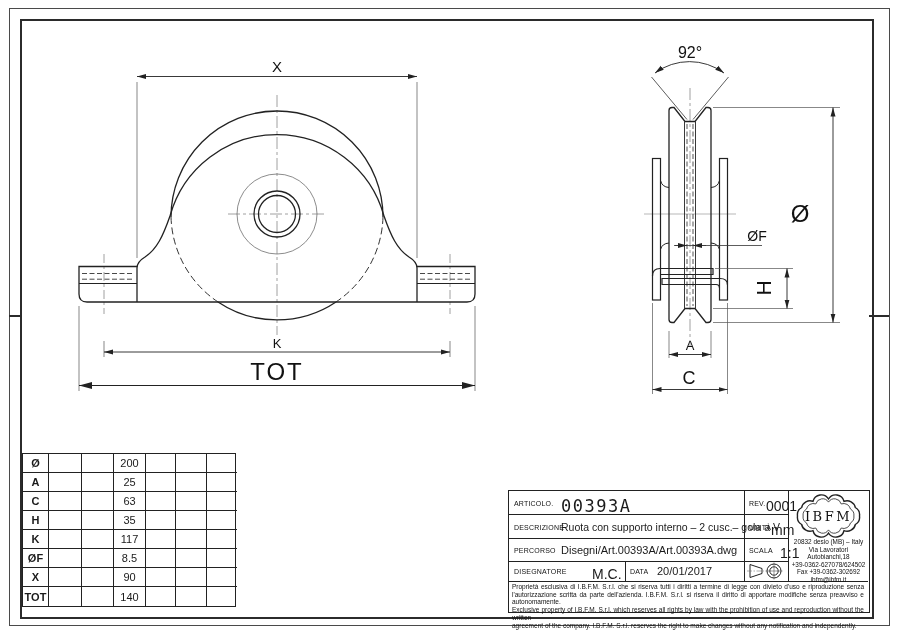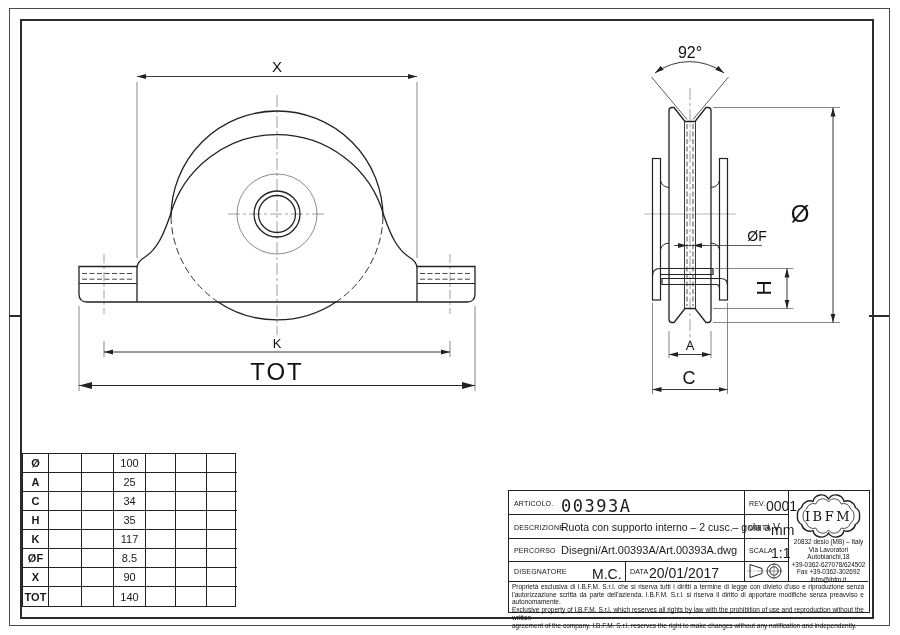--- a/index.html
+++ b/index.html
@@ -131,37 +131,37 @@
       <path d="M652.5,303 V394 M727.5,303 V394" stroke="#555" stroke-width="0.7" fill="none"></path>
       <path d="M652.5,389.5 H727.5" stroke="#222" stroke-width="0.9" fill="none" marker-start="url(#arr)" marker-end="url(#arr)"></path>
       <text x="689" y="384" font-size="18" text-anchor="middle">C</text>
     </g>
   </svg>
 
   <div class="abs dims-table">
     <div class="c lab">Ø</div>
     <div class="c"></div>
       <div class="c"></div>
-    <div class="c">100</div>
+    <div class="c">200</div>
     <div class="c"></div>
       <div class="c"></div>
       <div class="c"></div>
 
     <div class="c lab">A</div>
     <div class="c"></div>
       <div class="c"></div>
     <div class="c">25</div>
     <div class="c"></div>
       <div class="c"></div>
       <div class="c"></div>
 
     <div class="c lab">C</div>
     <div class="c"></div>
       <div class="c"></div>
-    <div class="c">34</div>
+    <div class="c">63</div>
     <div class="c"></div>
       <div class="c"></div>
       <div class="c"></div>
 
     <div class="c lab">H</div>
     <div class="c"></div>
       <div class="c"></div>
     <div class="c">35</div>
     <div class="c"></div>
       <div class="c"></div>
@@ -216,26 +216,26 @@
     <div class="abs tb-val-sm" style="left:257px;top:7px;">0001</div>
 
     <div class="abs tb-label" style="left:5px;top:33px;">DESCRIZIONE</div>
     <div class="abs tb-val" style="left:52px;top:30px;width:182px;white-space:nowrap;">Ruota con supporto interno – 2 cusc.– gola a V</div>
     <div class="abs tb-label" style="left:240px;top:33px;">UNITÀ</div>
     <div class="abs tb-val-sm" style="left:262px;top:31px;">mm</div>
 
     <div class="abs tb-label" style="left:5px;top:56px;">PERCORSO</div>
     <div class="abs tb-val" style="left:52px;top:53px;white-space:nowrap;font-size:11px;">Disegni/Art.00393A/Art.00393A.dwg</div>
     <div class="abs tb-label" style="left:240px;top:56px;">SCALA</div>
-    <div class="abs tb-val-sm" style="left:262px;top:54px;text-align:center;">1:1</div>
+    <div class="abs tb-val-sm" style="left:271px;top:54px;text-align:center;">1:1</div>
 
     <div class="abs tb-label" style="left:5px;top:77px;">DISEGNATORE</div>
     <div class="abs tb-val-sm" style="left:49px;top:75px;padding-left:34px;">M.C.</div>
     <div class="abs tb-label" style="left:121px;top:77px;">DATA</div>
-    <div class="abs" style="left:140px;top:74px;font-size:14px;">20/01/2017</div>
+    <div class="abs" style="left:148px;top:74px;font-size:11px;">20/01/2017</div>
     <div class="abs" style="left:238px;top:71px;">
       <svg width="40" height="18" viewBox="0 0 40 18">
         <path d="M3,2.5 L3,15.5 L15,11.5 L15,6.5 Z" stroke="#222" stroke-width="1" fill="none"></path>
         <line x1="0" y1="9" x2="17" y2="9" stroke="#777" stroke-width="0.6" stroke-dasharray="5 1.5 1.5 1.5"></line>
         <circle cx="27" cy="9" r="7" stroke="#222" stroke-width="1" fill="none"></circle>
         <circle cx="27" cy="9" r="4.2" stroke="#222" stroke-width="1" fill="none"></circle>
         <line x1="18.5" y1="9" x2="35.5" y2="9" stroke="#555" stroke-width="0.6"></line>
         <line x1="27" y1="0.5" x2="27" y2="17.5" stroke="#555" stroke-width="0.6"></line>
       </svg>
     </div>

